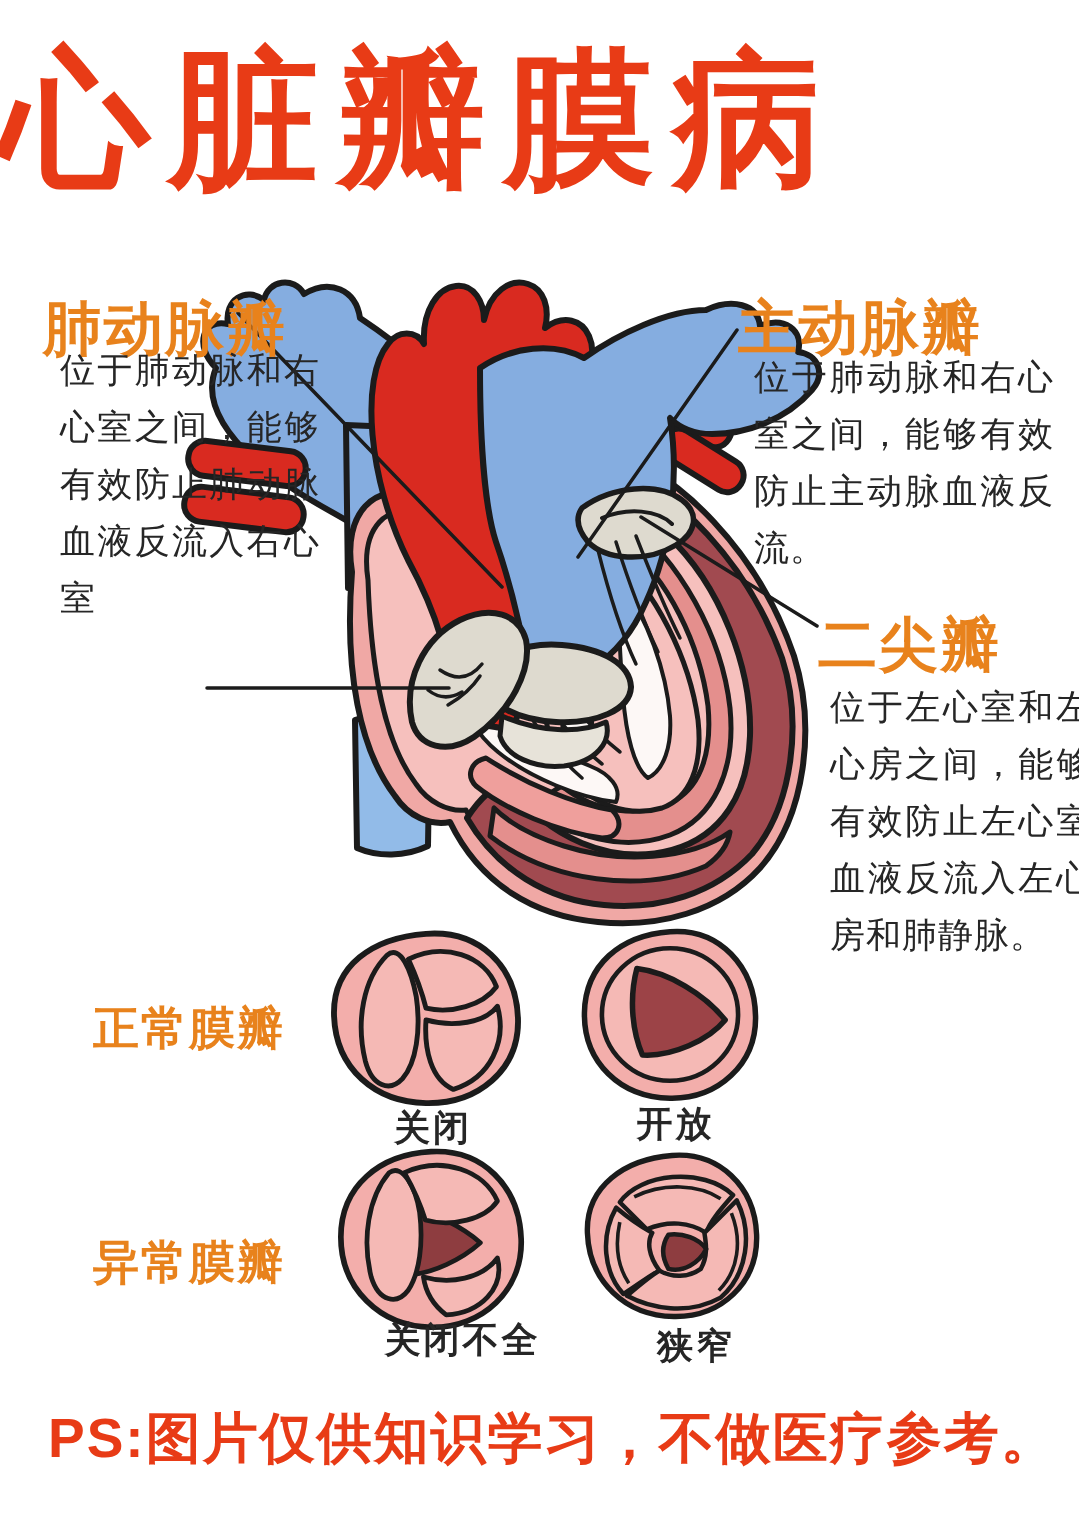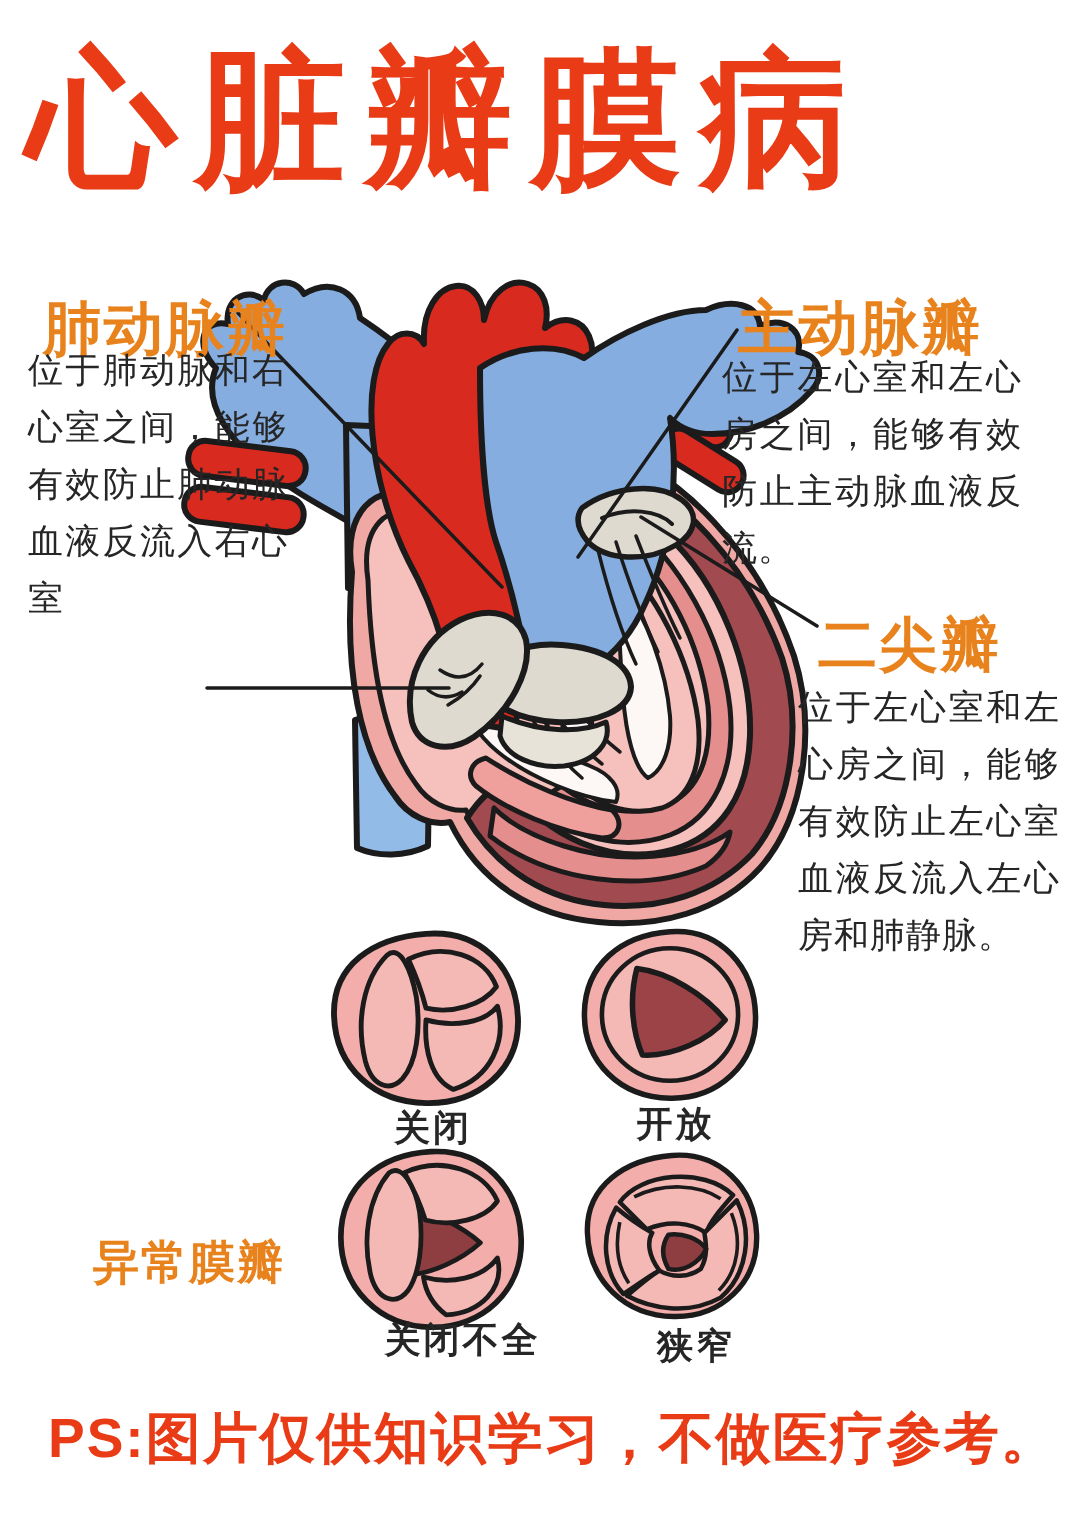--- a/index.html
+++ b/index.html
@@ -6,36 +6,36 @@
   .page{
     position:relative;
     width:1079px;height:1527px;
     background:#ffffff;
     overflow:hidden;
     font-family:"Liberation Sans", sans-serif;
   }
   .abs{position:absolute;}
   .page-title{
     left:0;top:26px;width:894px;
-    text-align:center;
     font-size:150px;line-height:1.25;
     font-weight:800;letter-spacing:18px;
     color:var(--title-red,#e83b16);
     margin:0;white-space:nowrap;
   }
   .valve-label{
     font-size:59px;font-weight:800;letter-spacing:2px;
     color:var(--label-orange,#e8821c);
     white-space:nowrap;
   }
   .valve-desc{
     font-size:35px;line-height:1.63;letter-spacing:1px;
     color:var(--body-text,#262626);
     font-weight:500;
     text-align:justify;
+    margin-left:32px;
   }
   .row-label{
     font-size:46px;font-weight:800;letter-spacing:2px;
     color:var(--label-orange,#e8821c);white-space:nowrap;
   }
   .caption{
     font-size:36px;letter-spacing:3px;color:var(--body-text,#262626);
     font-weight:600;text-align:center;white-space:nowrap;
   }
   .footer-note{
@@ -139,28 +139,29 @@
   </svg>
 
   <div class="abs" style="left:43px;top:290px;">
     <div class="valve-label">肺动脉瓣</div>
   </div>
   <div class="abs valve-desc" style="left:28px;top:341px;width:260px;">位于肺动脉和右心室之间，能够有效防止肺动脉血液反流入右心室</div>
 
   <div class="abs" style="left:738px;top:289px;">
     <div class="valve-label">主动脉瓣</div>
   </div>
-  <div class="abs valve-desc" style="left:722px;top:348px;width:300px;">位于左心室和左心房之间，能够有效防止主动脉血液反流。</div>
+  <div class="abs valve-desc" style="left:722px;top:348px;width:300px;">位于肺动脉和右心室之间，能够有效防止主动脉血液反流。</div>
 
 
   <div class="abs" style="left:818px;top:606px;">
     <div class="valve-label">二尖瓣</div>
   </div>
   <div class="abs valve-desc" style="left:798px;top:678px;width:262px;">位于左心室和左心房之间，能够有效防止左心室血液反流入左心房和肺静脉。</div>
 
+  <div class="abs row-label" style="left:93px;top:998px;">正常膜瓣</div>
 
   <svg class="abs" style="left:328px;top:928px;" width="196" height="180" viewBox="0 0 200 184" aria-hidden="true">
     <g stroke="#1b1b1b" stroke-linejoin="round">
       <path class="v-outer" stroke-width="6" d="M100,6 C154,2 192,38 194,92 C196,146 152,180 100,179 C48,178 8,144 6,90 C4,38 46,10 100,6 Z"></path>
       <path class="v-leaf" stroke-width="5" d="M60,28 C36,52 28,95 38,136 C45,162 63,168 76,154 C90,138 95,104 90,70 C85,44 74,16 60,28 Z"></path>
       <path class="v-leaf" stroke-width="5" d="M82,32 C118,14 160,28 172,60 C158,79 126,88 100,82 C95,62 88,45 82,32 Z"></path>
       <path class="v-leaf" stroke-width="5" d="M100,94 C128,102 160,97 173,80 C183,116 166,153 128,165 C105,155 98,124 100,94 Z"></path>
     </g>
   </svg>
 

